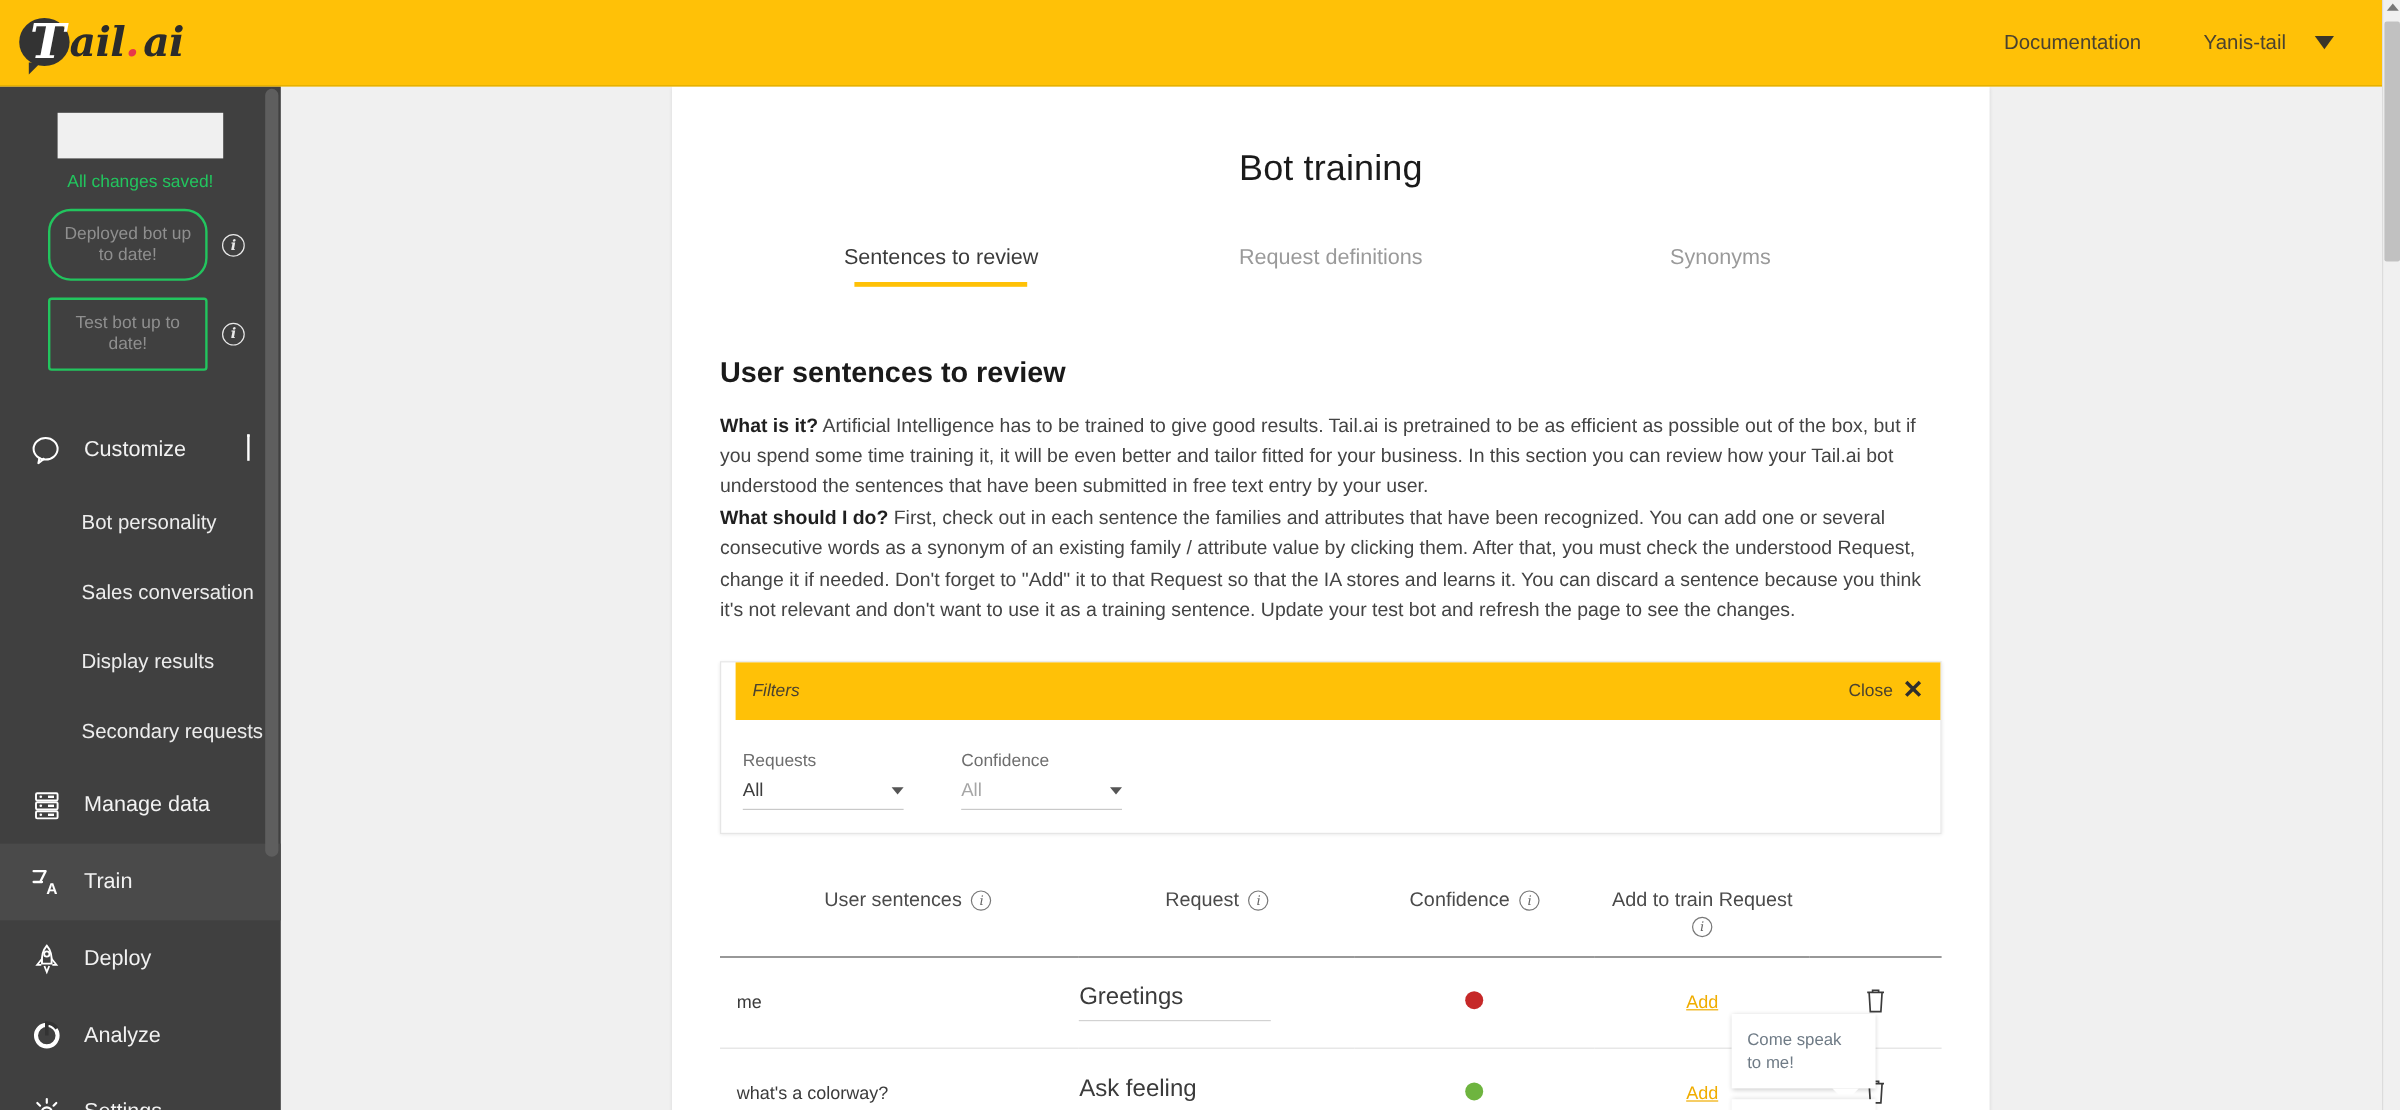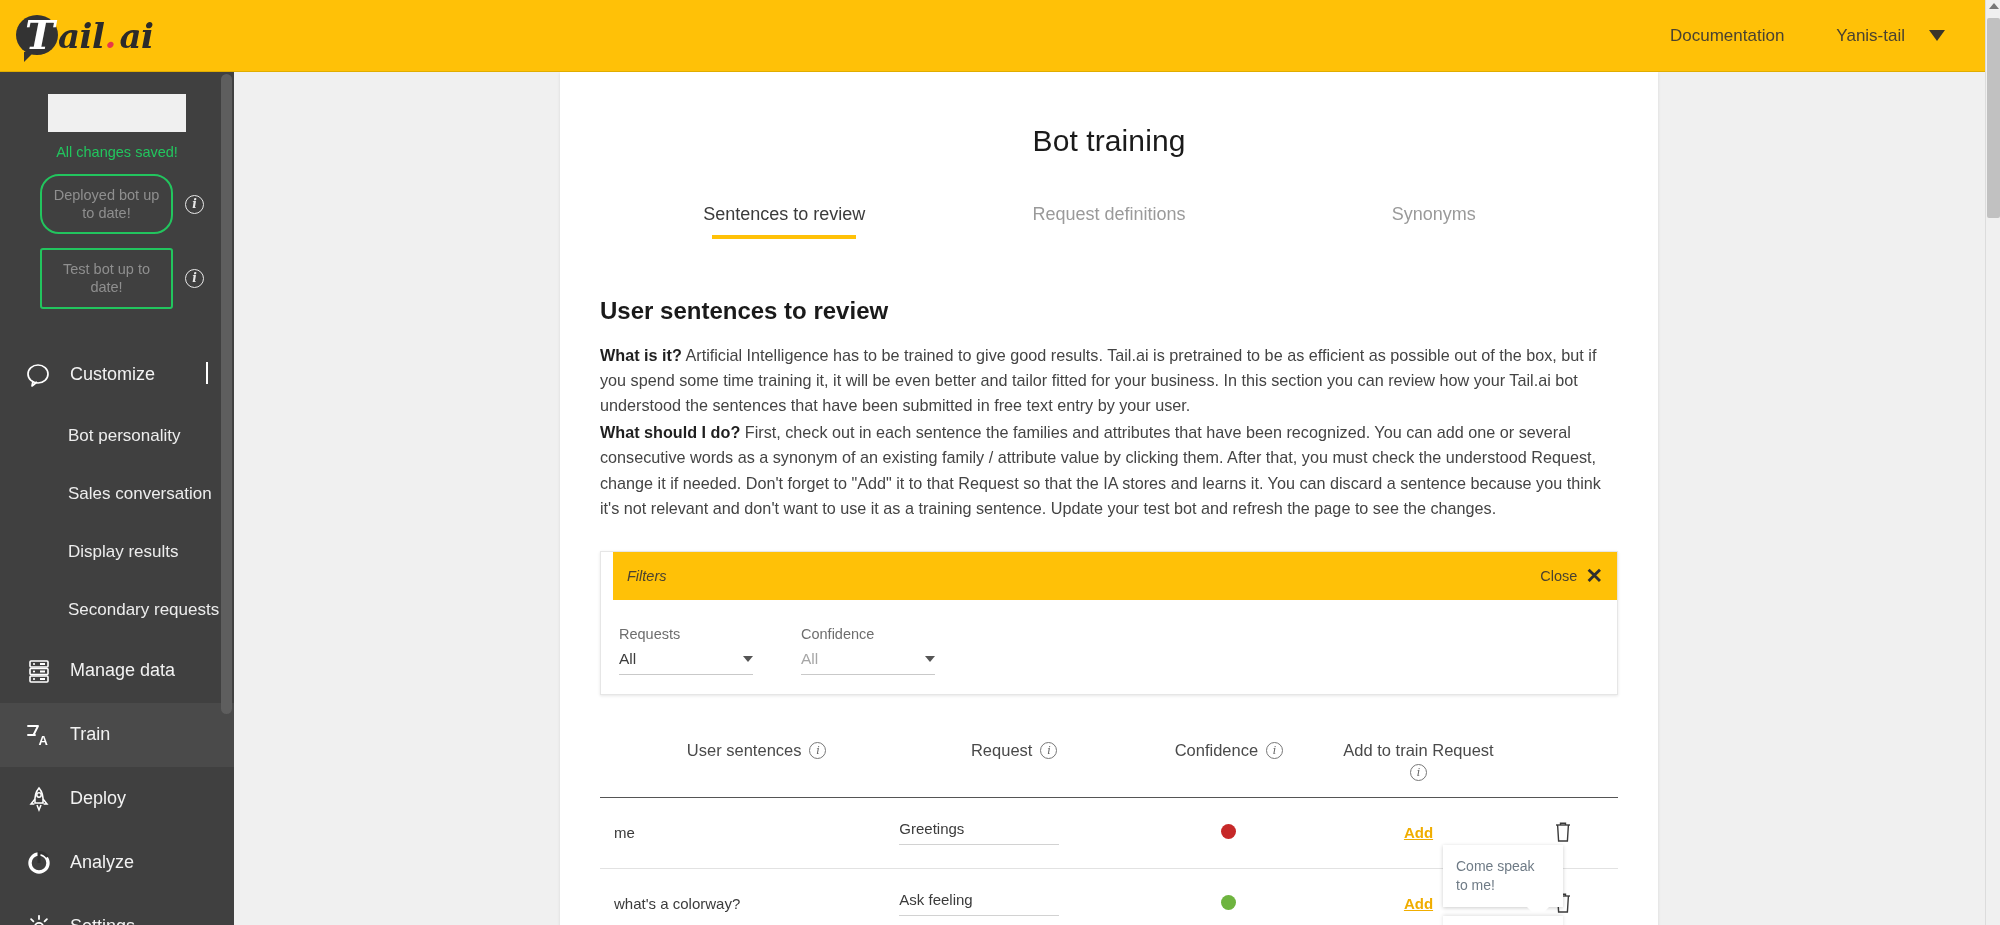--- a/index.html
+++ b/index.html
@@ -345,30 +345,30 @@
   .tbl td {
     padding: 22px 0;
     border-bottom: 1px solid #e2e2e2;
     font-size: 15px;
     color: #3b3b3b;
     vertical-align: middle;
   }
   .col-sent { width: 300px; padding-left: 14px !important; }
   .col-req  { width: 230px; }
   .col-conf { width: 200px; text-align: center; }
-  .col-add  { width: 180px; text-align: center; font-weight: bold; }
+  .col-add  { width: 180px; text-align: center; }
   .col-del  { width: 110px; text-align: center; }
   .row-select {
     width: 160px;
     display: flex; align-items: center;
     border-bottom: 1px solid #d2d2d2;
     padding-bottom: 7px;
     cursor: pointer;
   }
-  .row-select .val { font-size: 15px; color: #3b3b3b; }
+  .row-select .val { font-size: 20px; color: #3b3b3b; }
   .dot {
     display: inline-block;
     width: 15px; height: 15px;
     border-radius: 50%;
   }
   .add-link {
     color: #f0ad00;
     text-decoration: underline;
     font-size: 15px;
     cursor: pointer;

